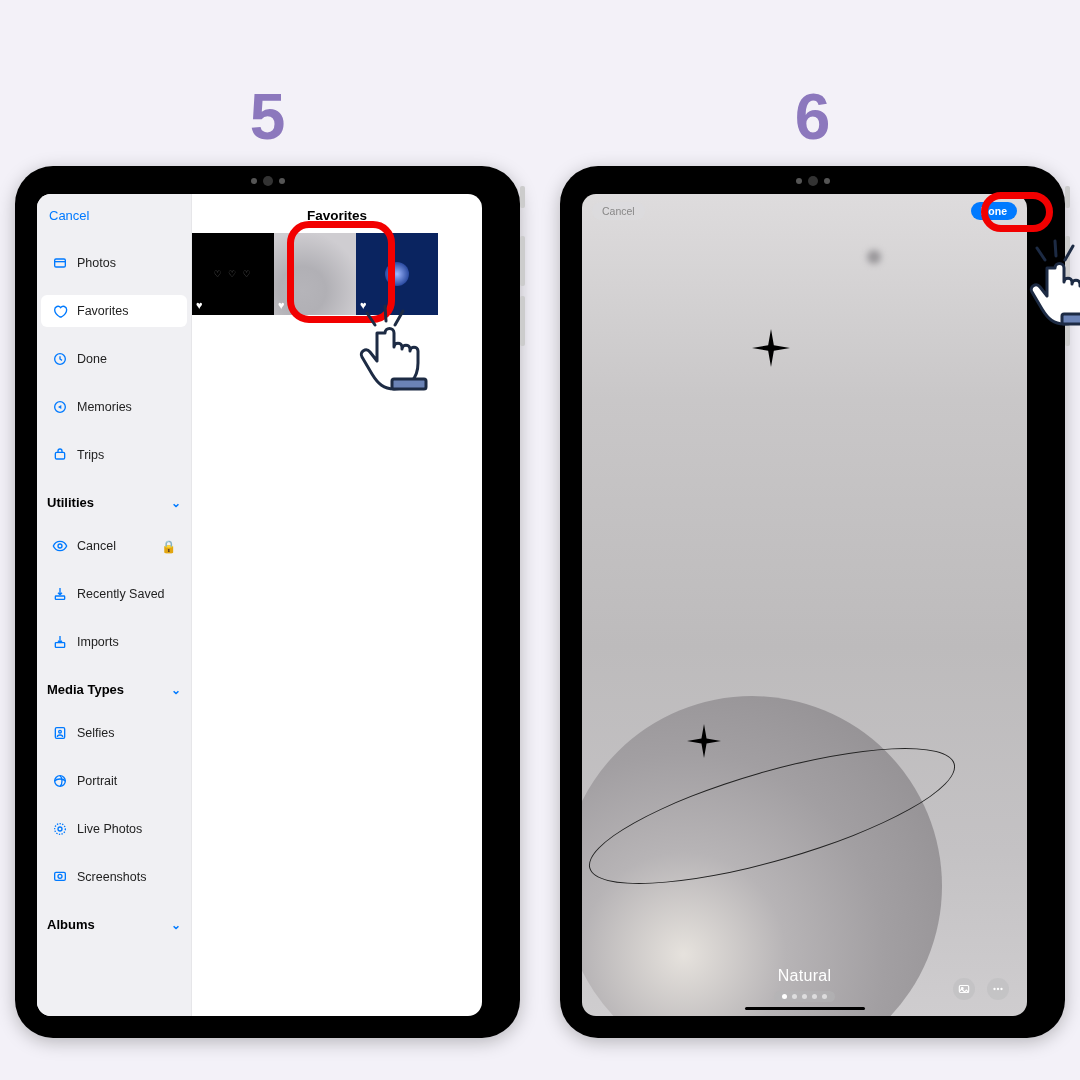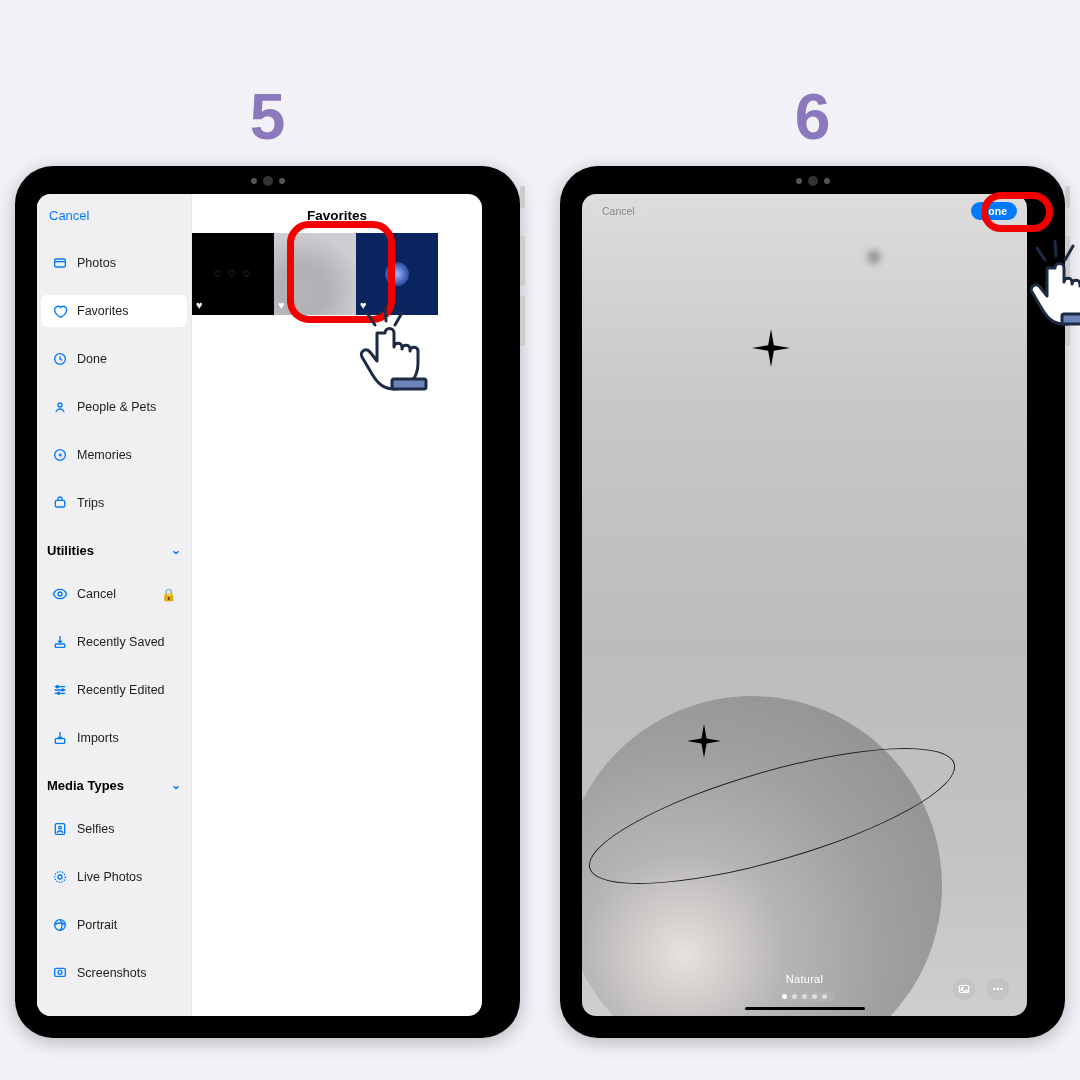--- a/index.html
+++ b/index.html
@@ -26,21 +26,21 @@
   .side-btn{position:absolute;right:-5px;width:5px;height:50px;background:#ccc;border-radius:2px}
   .screen{width:100%;height:100%;background:#fff;border-radius:14px;overflow:hidden;display:flex}
 
   
   .sidebar{width:155px;background:var(--sidebar);border-right:1px solid #e6e6e9;font-size:12.5px;overflow:hidden}
   .cancel{color:var(--accent);padding:14px 12px 8px;font-size:13px}
   .item{display:flex;align-items:center;gap:8px;padding:7px 10px;color:var(--txt);border-radius:6px;margin:16px 4px}
   .item.selected{background:#fff}
   .item .ic{width:18px;height:18px;flex:0 0 18px;color:var(--accent);display:flex;align-items:center;justify-content:center}
   .item .lk{margin-left:auto;color:#bbb}
-  .section{display:flex;align-items:flex-start;justify-content:space-between;padding:8px 10px 4px 10px;font-weight:600;color:#000;font-size:13px}
+  .section{display:flex;align-items:flex-end;justify-content:space-between;padding:8px 10px 4px 10px;font-weight:600;color:#000;font-size:13px}
   .section .chev{color:var(--accent);font-size:12px}
 
   .content{flex:1;display:flex;flex-direction:column}
   .hdr{text-align:center;font-weight:700;padding:14px 0 10px;font-size:13.5px}
   .grid{display:flex}
   .thumb{position:relative;width:82px;height:82px;background:#000;flex:0 0 82px}
   .thumb .fav{position:absolute;left:4px;bottom:4px;color:#fff;font-size:11px}
   .thumb.t1{background:#000;display:flex;align-items:center;justify-content:center}
   .thumb.t1 .hearts{color:#666;font-size:9px;letter-spacing:2px}
   .thumb.t2{background:radial-gradient(circle at 35% 70%,#b5b4b9 0,#b1b0b5 30%,#cfcdd1 75%)}
@@ -53,21 +53,21 @@
   .screen2{width:100%;height:100%;position:relative;border-radius:14px;overflow:hidden;
     background:linear-gradient(180deg,#dedcdd 0%,#c9c7c8 25%,#bdbbbc 55%,#c4c2c4 80%,#cfcdcf 100%)}
   .top-bar{position:absolute;top:8px;left:10px;right:10px;display:flex;justify-content:space-between;align-items:center}
   .pill{font-size:10.5px;padding:3px 10px;border-radius:11px;background:rgba(220,220,222,.7);color:#888}
   .pill.done{background:#007aff;color:#fff;font-weight:600}
   .planet{position:absolute;width:380px;height:380px;border-radius:50%;left:-20px;bottom:-60px;
     background:radial-gradient(circle at 32% 68%,#e6e2dd 0,#b7b4b6 28%,#a29fa2 55%,#8c898c 100%)}
   .ring{position:absolute;width:380px;height:90px;border:1.4px solid #222;border-radius:50%;
     left:0;bottom:155px;transform:rotate(-16deg)}
   .bottombar{position:absolute;bottom:14px;left:0;right:0;display:flex;flex-direction:column;align-items:center;gap:6px}
-  .natural{color:#fff;font-size:11px;letter-spacing:.3px}
+  .natural{color:#fff;font-size:16px;letter-spacing:.3px}
   .dots{display:flex;gap:5px;background:rgba(180,180,182,.55);padding:3px 8px;border-radius:8px}
   .dots i{width:5px;height:5px;border-radius:50%;background:#fff;opacity:.55}
   .dots i.on{opacity:1}
   .corner-ctrls{position:absolute;right:18px;bottom:16px;display:flex;gap:12px}
   .rbtn{width:22px;height:22px;border-radius:50%;background:rgba(190,190,192,.6);display:flex;align-items:center;justify-content:center;color:#fff;font-size:12px}
   .home{position:absolute;bottom:6px;left:0;right:0;margin:auto;width:120px;height:3px;border-radius:2px;background:#000}
 
   
   .hl{position:absolute;border:7px solid var(--hl);border-radius:22px;pointer-events:none}
   
@@ -116,29 +116,20 @@
                 <svg width="16" height="16" viewBox="0 0 24 24" fill="none" stroke="currentColor" stroke-width="2">
                   <circle cx="12" cy="12" r="8"></circle>
                   <path d="M12 8v4l3 2"></path>
                 </svg>
               </span>
             <span>Done</span>
           </div>
           <div class="item">
             <span class="ic">
                 <svg width="16" height="16" viewBox="0 0 24 24" fill="none" stroke="currentColor" stroke-width="2">
-                  <circle cx="12" cy="9" r="3"></circle>
-                  <path d="M6 20c0-3 3-5 6-5s6 2 6 5"></path>
-                </svg>
-              </span>
-            <span>People &amp; Pets</span>
-          </div>
-          <div class="item">
-            <span class="ic">
-                <svg width="16" height="16" viewBox="0 0 24 24" fill="none" stroke="currentColor" stroke-width="2">
                   <circle cx="12" cy="12" r="8"></circle>
                   <path d="M9 12l5-3v6z" fill="currentColor" stroke="none"></path>
                 </svg>
               </span>
             <span>Memories</span>
           </div>
           <div class="item">
             <span class="ic">
                 <svg width="16" height="16" viewBox="0 0 24 24" fill="none" stroke="currentColor" stroke-width="2">
                   <rect x="5" y="8" width="14" height="10" rx="2"></rect>
@@ -167,31 +158,20 @@
                 <svg width="16" height="16" viewBox="0 0 24 24" fill="none" stroke="currentColor" stroke-width="2">
                   <path d="M12 3v10m0 0l-3-3m3 3l3-3"></path>
                   <rect x="5" y="15" width="14" height="5" rx="1"></rect>
                 </svg>
               </span>
             <span>Recently Saved</span>
           </div>
           <div class="item">
             <span class="ic">
                 <svg width="16" height="16" viewBox="0 0 24 24" fill="none" stroke="currentColor" stroke-width="2">
-                  <path d="M4 7h16M4 12h16M4 17h16"></path>
-                  <circle cx="8" cy="7" r="1.6" fill="currentColor"></circle>
-                  <circle cx="16" cy="12" r="1.6" fill="currentColor"></circle>
-                  <circle cx="10" cy="17" r="1.6" fill="currentColor"></circle>
-                </svg>
-              </span>
-            <span>Recently Edited</span>
-          </div>
-          <div class="item">
-            <span class="ic">
-                <svg width="16" height="16" viewBox="0 0 24 24" fill="none" stroke="currentColor" stroke-width="2">
                   <path d="M12 13V3m0 10l-3-3m3 3l3-3"></path>
                   <rect x="5" y="13" width="14" height="7" rx="1"></rect>
                 </svg>
               </span>
             <span>Imports</span>
           </div>
 
           <div class="section">
             <span>Media Types</span>
             <span class="chev">⌄</span>
@@ -202,34 +182,34 @@
                   <rect x="5" y="4" width="14" height="16" rx="2"></rect>
                   <circle cx="12" cy="10" r="2"></circle>
                   <path d="M8 18c0-2 2-3 4-3s4 1 4 3"></path>
                 </svg>
               </span>
             <span>Selfies</span>
           </div>
           <div class="item">
             <span class="ic">
                 <svg width="16" height="16" viewBox="0 0 24 24" fill="none" stroke="currentColor" stroke-width="2">
+                  <circle cx="12" cy="12" r="8"></circle>
+                  <path d="M12 4c4 3 4 13 0 16M4 12c3-4 13-4 16 0"></path>
+                </svg>
+              </span>
+            <span>Portrait</span>
+          </div>
+          <div class="item">
+            <span class="ic">
+                <svg width="16" height="16" viewBox="0 0 24 24" fill="none" stroke="currentColor" stroke-width="2">
                   <circle cx="12" cy="12" r="3"></circle>
                   <circle cx="12" cy="12" r="8" stroke-dasharray="2 2"></circle>
                 </svg>
               </span>
             <span>Live Photos</span>
-          </div>
-          <div class="item">
-            <span class="ic">
-                <svg width="16" height="16" viewBox="0 0 24 24" fill="none" stroke="currentColor" stroke-width="2">
-                  <circle cx="12" cy="12" r="8"></circle>
-                  <path d="M12 4c4 3 4 13 0 16M4 12c3-4 13-4 16 0"></path>
-                </svg>
-              </span>
-            <span>Portrait</span>
           </div>
           <div class="item">
             <span class="ic">
                 <svg width="16" height="16" viewBox="0 0 24 24" fill="none" stroke="currentColor" stroke-width="2">
                   <rect x="4" y="5" width="16" height="12" rx="2"></rect>
                   <circle cx="12" cy="11" r="3"></circle>
                 </svg>
               </span>
             <span>Screenshots</span>
           </div>

